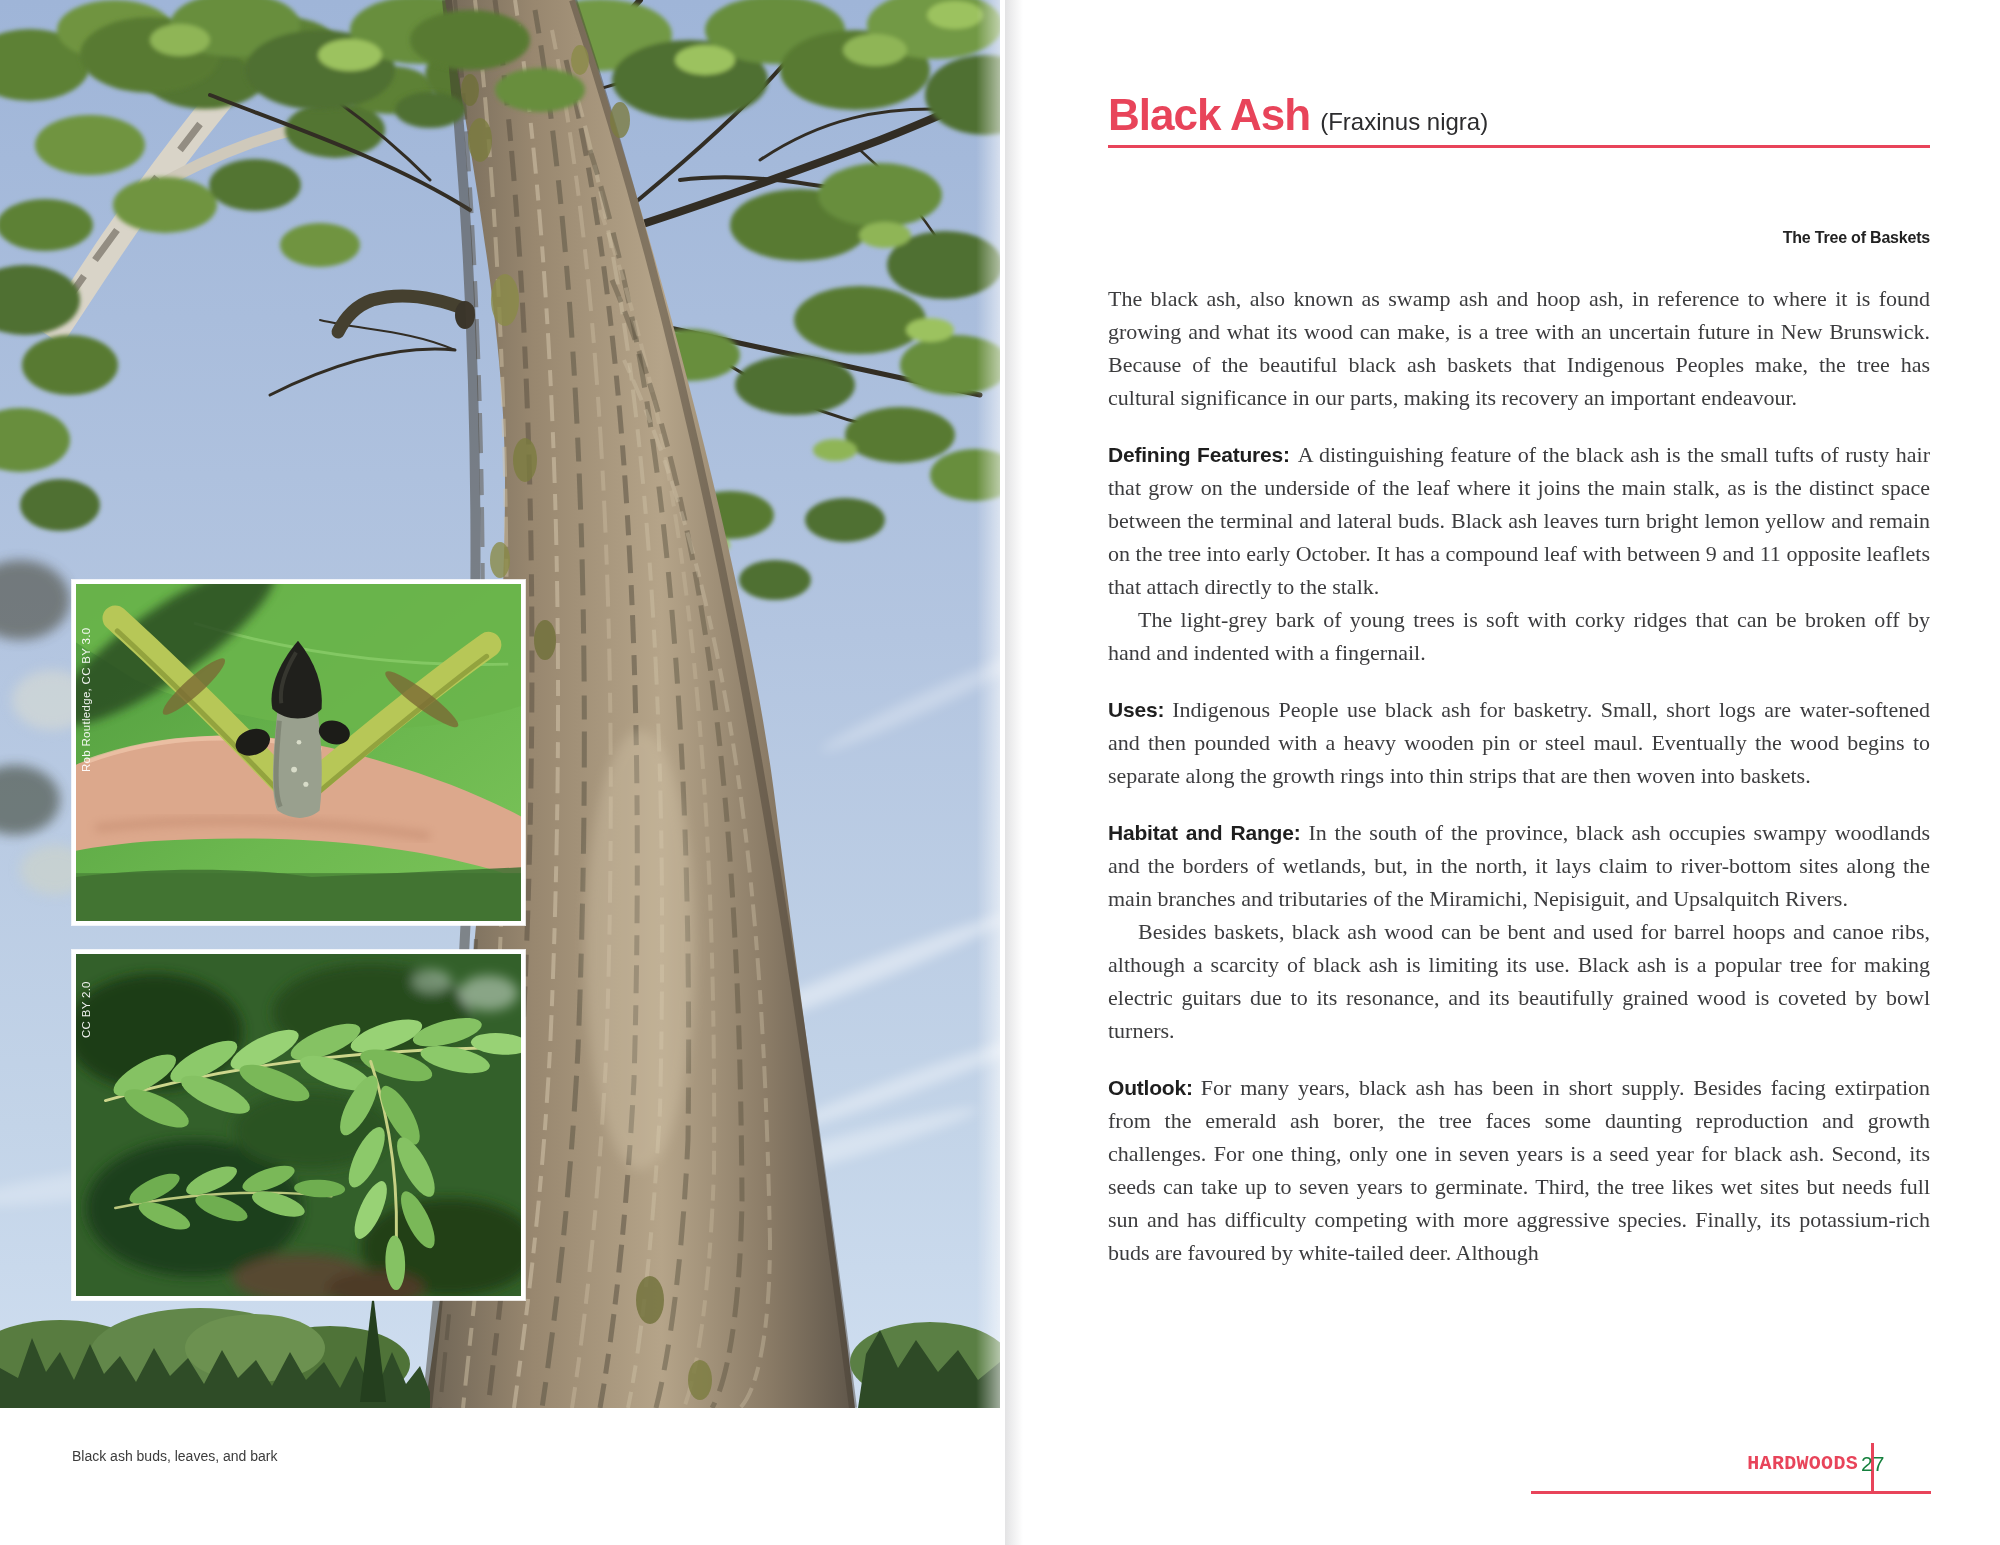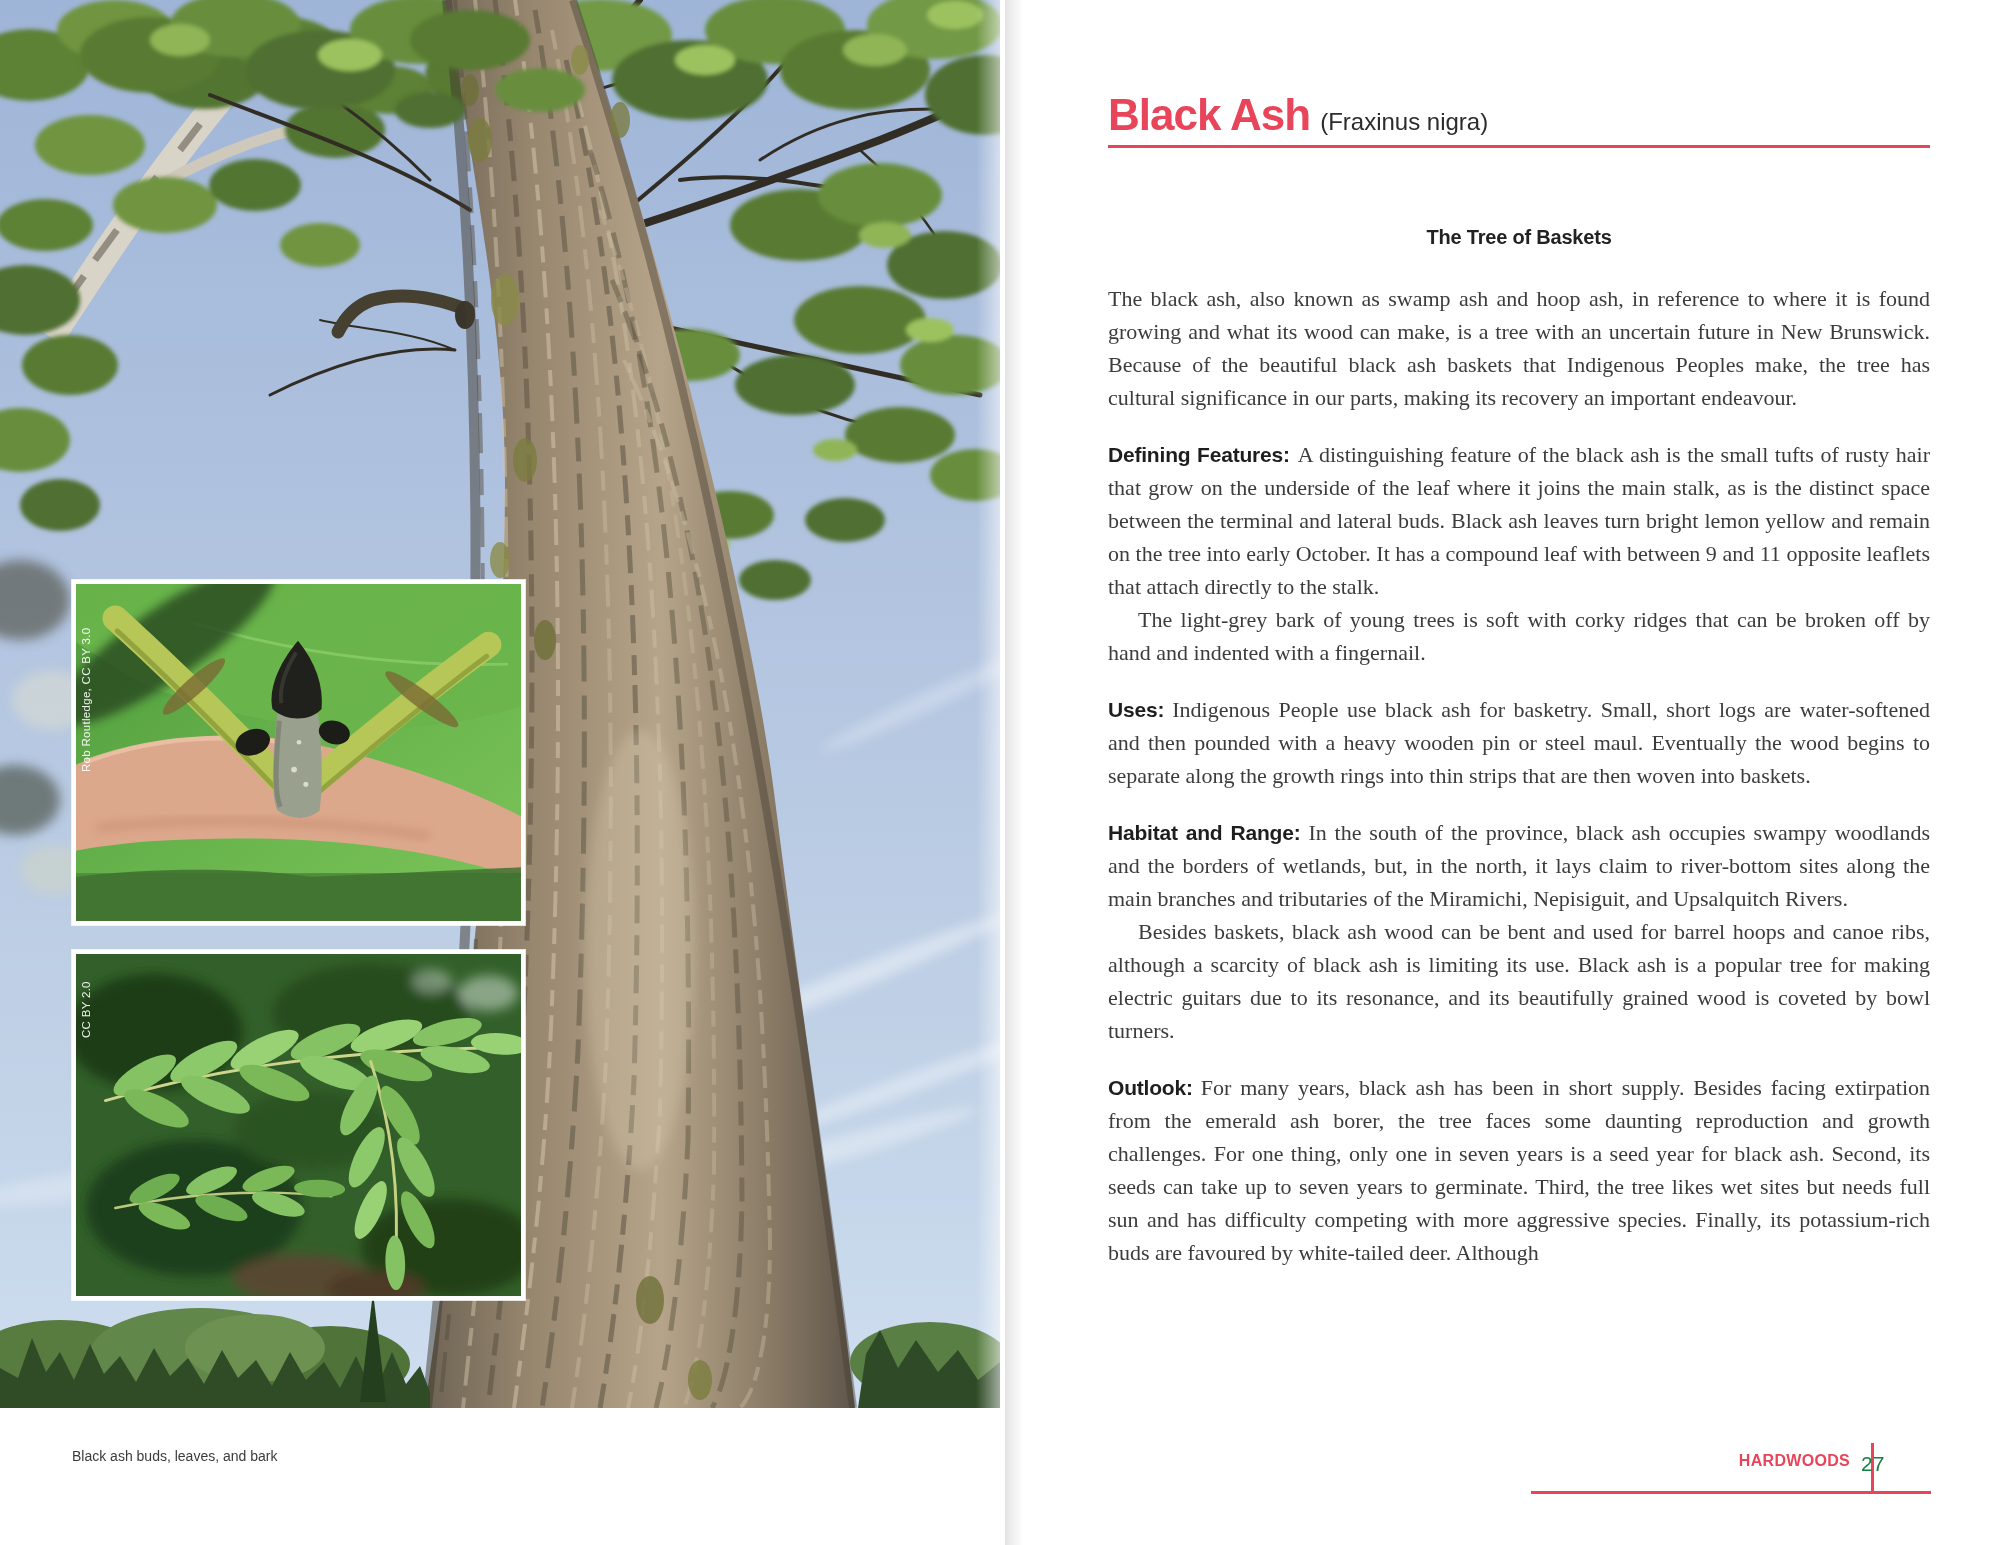--- a/index.html
+++ b/index.html
@@ -36,35 +36,35 @@
     font-family:"Liberation Sans", sans-serif; font-weight:700; font-size:44px;
     letter-spacing:-1px; color:var(--accent,#e8445a);
   }
   .latin { font-family:"Liberation Sans", sans-serif; font-size:24px; color:#2c2c2e; margin-left:10px; }
   .title-rule { position:absolute; left:103px; top:145px; width:822px; height:3px; background:var(--accent,#e8445a); }
   .text-col {
     position:absolute; left:103px; top:221px; width:822px;
     font-size:22px; line-height:33px; color:#3c3c3e; text-align:justify;
   }
   .text-col h2 {
-    font-family:"Liberation Sans", sans-serif; font-size:20px; letter-spacing:-.2px;
-    color:#222; margin:0 0 28px 0; text-align:center;
+    font-family:"Liberation Sans", sans-serif; font-size:16px; letter-spacing:-.2px;
+    color:#222; margin:0 0 28px 0; text-align:right;
   }
   .text-col p { margin:0; }
   .text-col p.section-start { margin-top:24px; }
   .text-col p.indent { text-indent:30px; }
   .lead {
     font-family:"Liberation Sans", sans-serif; font-weight:700; font-size:21px;
     letter-spacing:-.2px; color:#1e1e1e; margin-right:8px;
   }
   .footer-rule-h { position:absolute; left:526px; top:1491px; width:400px; height:3px; background:var(--accent,#e8445a); }
   .footer-rule-v { position:absolute; left:866px; top:1443px; width:3px; height:51px; background:var(--accent,#e8445a); }
   .footer-label {
-    position:absolute; right:150px; top:1452px;
-    font-family:Liberation Sans, sans-serif; font-weight:700; font-size:16px;
+    position:absolute; right:142px; top:1452px;
+    font-family:Liberation Mono, monospace; font-weight:700; font-size:20px;
     letter-spacing:.3px; color:var(--accent,#e8445a);
   }
   .footer-page {
     position:absolute; left:856px; top:1452px;
     font-family:"Liberation Sans", sans-serif; font-size:21px; color:#15803d;
   }
 </style>
 </head>
 <body>
 

